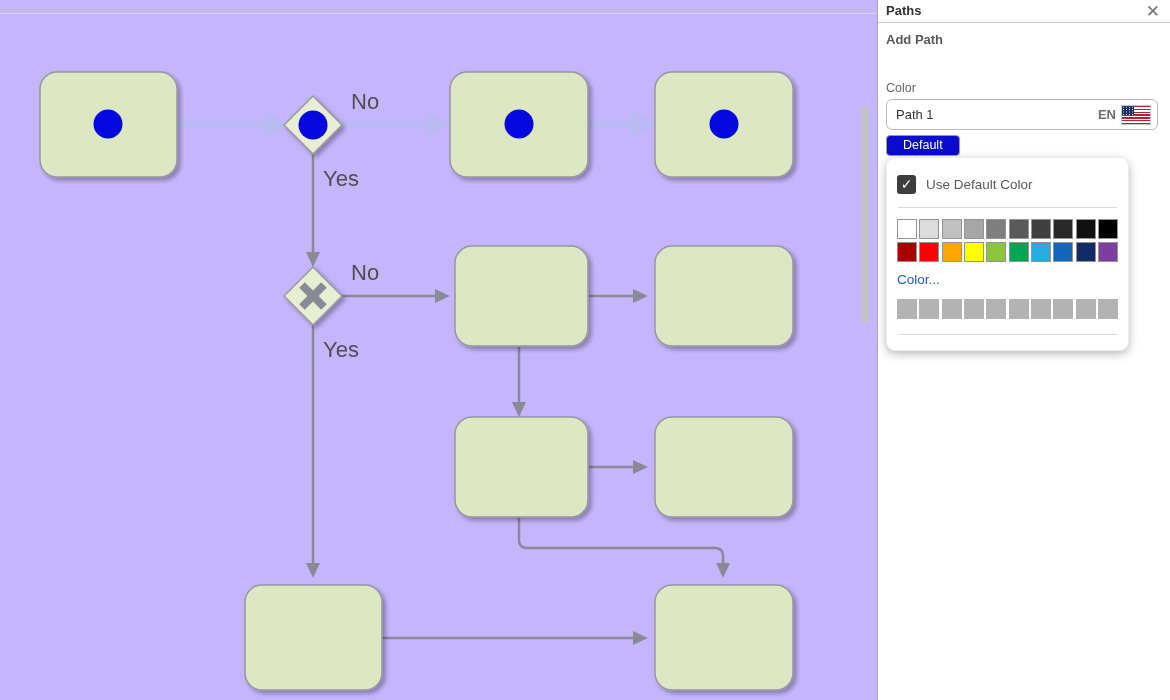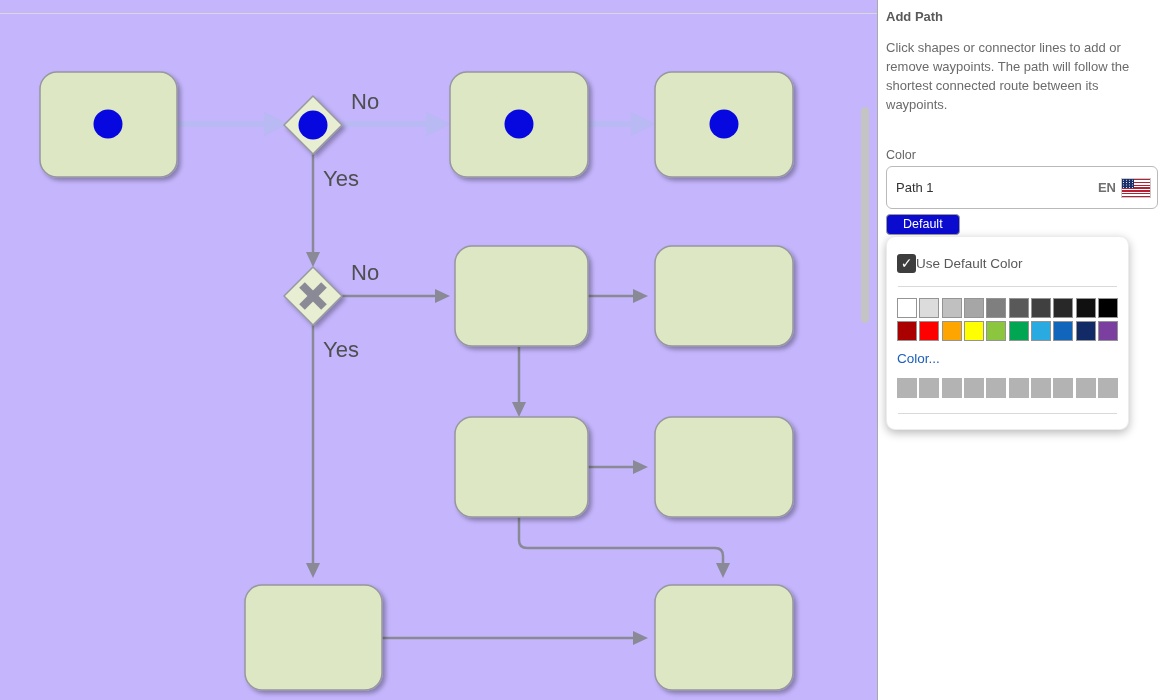--- a/index.html
+++ b/index.html
@@ -27,21 +27,21 @@
     display:flex;align-items:center;padding:0 8px;
   }
   .panel-title{font-weight:bold;font-size:13px;color:#333;flex:1;}
   .close-btn{color:#777;font-size:17px;line-height:17px;cursor:pointer;padding:0 2px;}
   .panel-body{padding:5px 12px 12px 8px;}
   .section-title{font-weight:bold;font-size:13px;color:#595959;margin:4px 0 0 0;}
   .description{font-size:13px;color:#6b6b6b;line-height:19px;margin:14px 0 0 0;width:272px;}
   .field-label{display:block;font-size:12.5px;color:#666;margin-top:34px;}
   .field-label.color{margin-top:21px;}
   .name-box{
-    margin-top:4px;width:272px;height:43px;border:1px solid #b9b9b9;border-radius:6px;
+    margin-top:4px;width:272px;height:31px;border:1px solid #b9b9b9;border-radius:6px;
     display:flex;align-items:center;padding:0 7px;box-sizing:border-box;background:#fff;
   }
   .name-box input{
     flex:1;border:none;outline:none;font-size:13px;color:#333;
     font-family:"Liberation Sans","DejaVu Sans",sans-serif;min-width:0;background:transparent;
   }
   .lang-code{font-weight:bold;font-size:13px;color:#6f6f6f;margin-right:6px;}
   .flag{
     width:28px;height:18px;position:relative;flex:none;
     background:repeating-linear-gradient(180deg,#b22234 0 1.45px,#ffffff 1.45px 2.8px);
@@ -59,21 +59,21 @@
   .color-popup{
     position:relative;margin-top:1px;width:243px;background:#fff;
     border:1px solid #ececec;border-radius:9px;box-shadow:0 3px 10px rgba(0,0,0,.28);
     padding:17px 10px 14px 10px;box-sizing:border-box;
   }
   .cb-row{display:flex;align-items:center;}
   .checkbox{
     width:19px;height:19px;background:#3d3d3d;border-radius:3px;flex:none;
     color:#fff;font-size:14px;line-height:19px;text-align:center;cursor:pointer;
   }
-  .cb-label{font-size:13.5px;color:#595959;}
+  .cb-label{font-size:13.5px;color:#595959;margin-left:10px;}
   .popup-hr{border:none;border-top:1px solid #d9d9d9;margin:13px 1px 11px 1px;}
   .popup-hr.bottom{margin-top:15px;margin-bottom:1px;}
   .swatch-row{display:flex;gap:2.4px;margin-top:3px;}
   .swatch-row:first-of-type{margin-top:0;}
   .swatch{width:20px;height:20px;border:1px solid #949494;box-sizing:border-box;cursor:pointer;}
   .swatch-row.recent .swatch{border:none;}
   .custom-link{
     display:inline-block;font-size:13.5px;color:#1b5fbd;margin:10px 0 9px 0;
     text-decoration:none;cursor:pointer;
   }
@@ -153,25 +153,28 @@
     <text x="351" y="109" class="flow-label">No</text>
     <text x="323" y="186" class="flow-label">Yes</text>
     <text x="351" y="280" class="flow-label">No</text>
     <text x="323" y="357" class="flow-label">Yes</text>
   </svg>
 
   <div class="scroll-thumb"></div>
 </div>
 
 <div class="panel">
+  <div class="panel-header">
+    <span class="panel-title">Paths</span>
+    <span class="close-btn">✕</span>
+  </div>
 
   <div class="panel-body">
     <div class="section-title">Add Path</div>
 
-    <p class="description">Click shapes or connector lines to add or remove waypoints. The path will follow the shortest connected route between its waypoints.</p>
 
     <label class="field-label">Color</label>
     <div class="name-box">
       <input type="text" value="Path 1" style="">
       <span class="lang-code">EN</span>
       <span class="flag"></span>
     </div>
 
     <span class="default-btn">Default</span>
 

